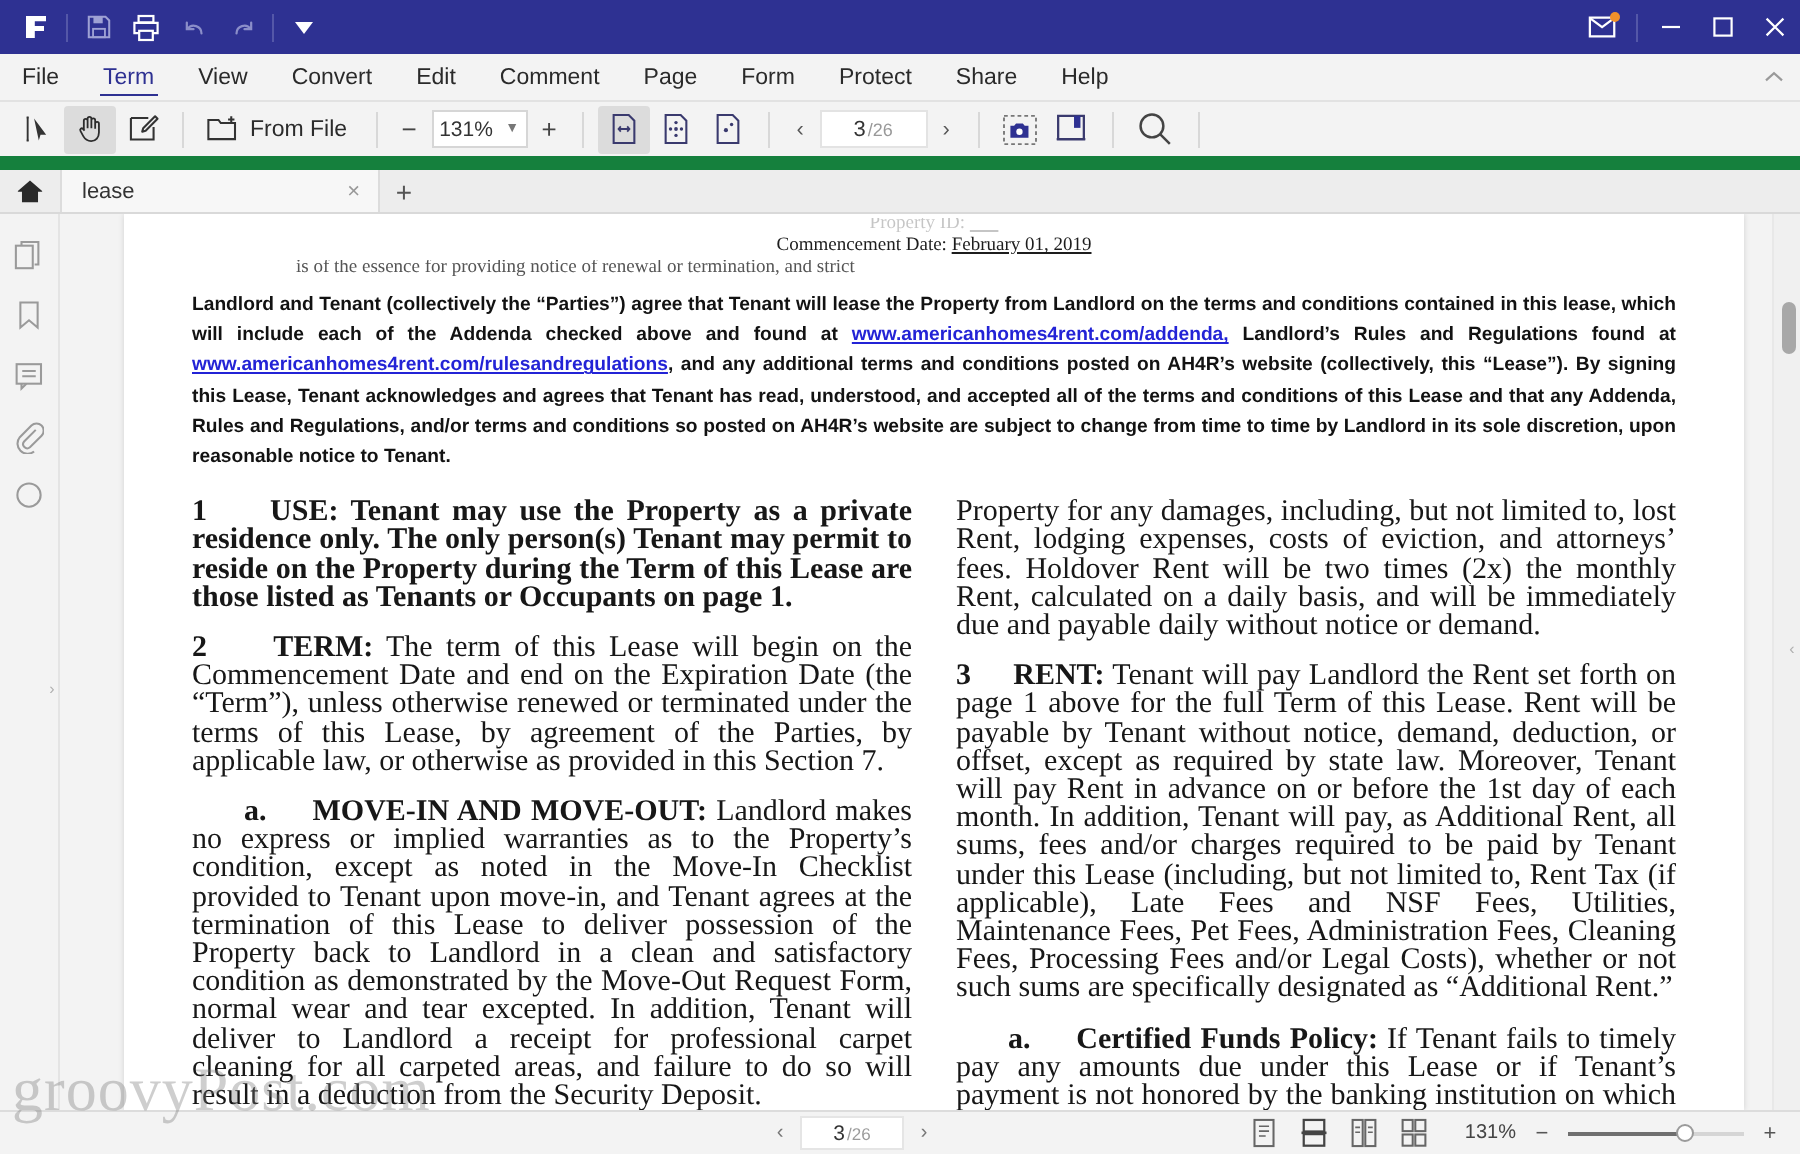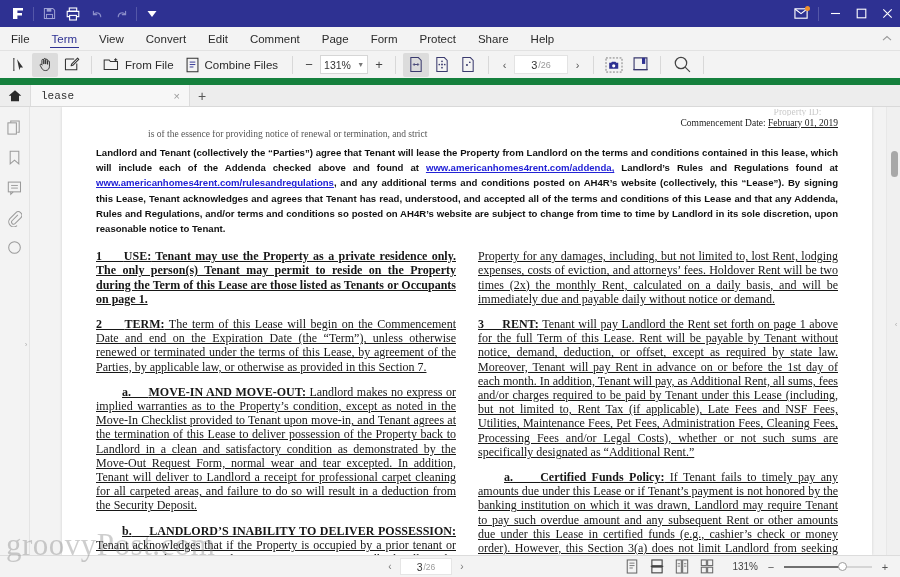--- a/index.html
+++ b/index.html
@@ -90,21 +90,21 @@
   .tabbar {
     height: 22px; background: #ededed; display: flex; align-items: stretch;
     flex: 0 0 22px; border-bottom: 1px solid #d9d9d9;
   }
   .home-tab { width: 30px; display:flex; align-items:center; justify-content:center; cursor:pointer;}
   .doc-tab {
     width: 160px; background: #f7f7f7; display:flex; align-items:center;
     padding: 0 6px 0 10px; font-size: 11px; color: #333; cursor:pointer;
     border-left: 1px solid #dcdcdc; border-right: 1px solid #dcdcdc; position: relative;
   }
-  .doc-tab .tab-label { flex: 1; overflow: hidden; white-space: nowrap; font-family: Liberation Mono, monospace; }
+  .doc-tab .tab-label { flex: 1; overflow: hidden; white-space: nowrap; }
   .tab-close { color: #999; font-size: 11px; padding: 0 3px; cursor:pointer;}
   .tab-add { width: 24px; display:flex; align-items:center; justify-content:center; color:#555; font-size:14px; cursor:pointer;}
 
   
   .body-row { flex: 1; display: flex; min-height: 0; background: #f3f3f3; }
 
   .leftbar {
     width: 30px; background: #f3f3f3; display:flex; flex-direction: column;
     align-items: center; padding-top: 10px; gap: 8px; flex: 0 0 30px;
     border-right: 1px solid #e4e4e4; position: relative;
@@ -130,42 +130,42 @@
   .vthumb {
     position: absolute; left: 4px; width: 7px; top: 44px; height: 26px;
     background: #a8a8a8; border-radius: 4px;
   }
   .right-collapse {
     position: absolute; right: 0px; top: 202px; width: 8px; height: 30px;
     display:flex; align-items:center; justify-content:center; color:#b0b0b0; font-size:8px; cursor:pointer; z-index:4;
   }
 
   
-  .doc-head { text-align: right; padding-top: 2px; }
+  .doc-head { text-align: center; padding-top: 2px; }
   .doc-head .hl {
     font-size: 9.5px; color: #1d1d1d; line-height: 14px;
     font-family: "Liberation Serif", serif;
   }
   .doc-head .hl .u { text-decoration: underline; }
   .clip-line {
     font-size: 9.5px; color: #555; font-family: Liberation Serif, serif;
     text-align: justify; padding-left: 52px; line-height: 9px; overflow: hidden; height: 9px;
   }
   .intro {
     font-family: "Liberation Sans", sans-serif;
     font-size: 9.6px; font-weight: bold; color: #121212; line-height: 15.2px;
     text-align: justify; margin-top: 6px;
   }
   .intro a { color: #2323d6; text-decoration: underline; }
   .cols { display: flex; gap: 22px; margin-top: 13px; }
   .col { flex: 1; }
   .para {
     font-family: "Liberation Serif", serif;
-    font-size: 12px; color: #171717; line-height: 14.2px;
-    text-align: justify; margin-bottom: 11px; text-decoration: underline;
+    font-size: 15px; color: #171717; line-height: 14.2px;
+    text-align: justify; margin-bottom: 11px;
   }
   .para b { font-weight: bold; }
   .para .num { font-weight: bold; }
   .indent { text-indent: 26px; }
 
   
   .statusbar {
     height: 22px; background: #f3f3f3; border-top: 1px solid #dcdcdc;
     display: flex; align-items: center; flex: 0 0 22px; padding: 0 8px;
   }
@@ -305,29 +305,20 @@
 
     <div class="rb-cmd">
       <span>
         <svg width="17" height="15" viewBox="0 0 18 16">
             <path d="M1.2 3.2h5.4l1.2 1.6h7.6v8.6H1.2z" fill="none" stroke="#333" stroke-width="1.1"></path>
             <path d="M13.4 1.2v3.4M11.7 2.9h3.4" stroke="#333" stroke-width="1.1"></path>
           </svg>
       </span>
       <span>From File</span>
     </div>
-    <div class="rb-cmd">
-      <span>
-        <svg width="15" height="16" viewBox="0 0 16 17">
-            <path d="M2.2 1.4h11.6v14.2H2.2z" fill="none" stroke="#333" stroke-width="1.1"></path>
-            <path d="M5 5.4h6M5 8h6M5 10.6h4" stroke="#2e3192" stroke-width="1"></path>
-          </svg>
-      </span>
-      <span>Combine Files</span>
-    </div>
     <div class="rb-sep"></div>
 
     <div class="zoom-group">
       <div class="zoom-pm">−</div>
       <div class="zoom-box">
         <span>131%</span>
         <span class="cv">▼</span>
       </div>
       <div class="zoom-pm">+</div>
     </div>

